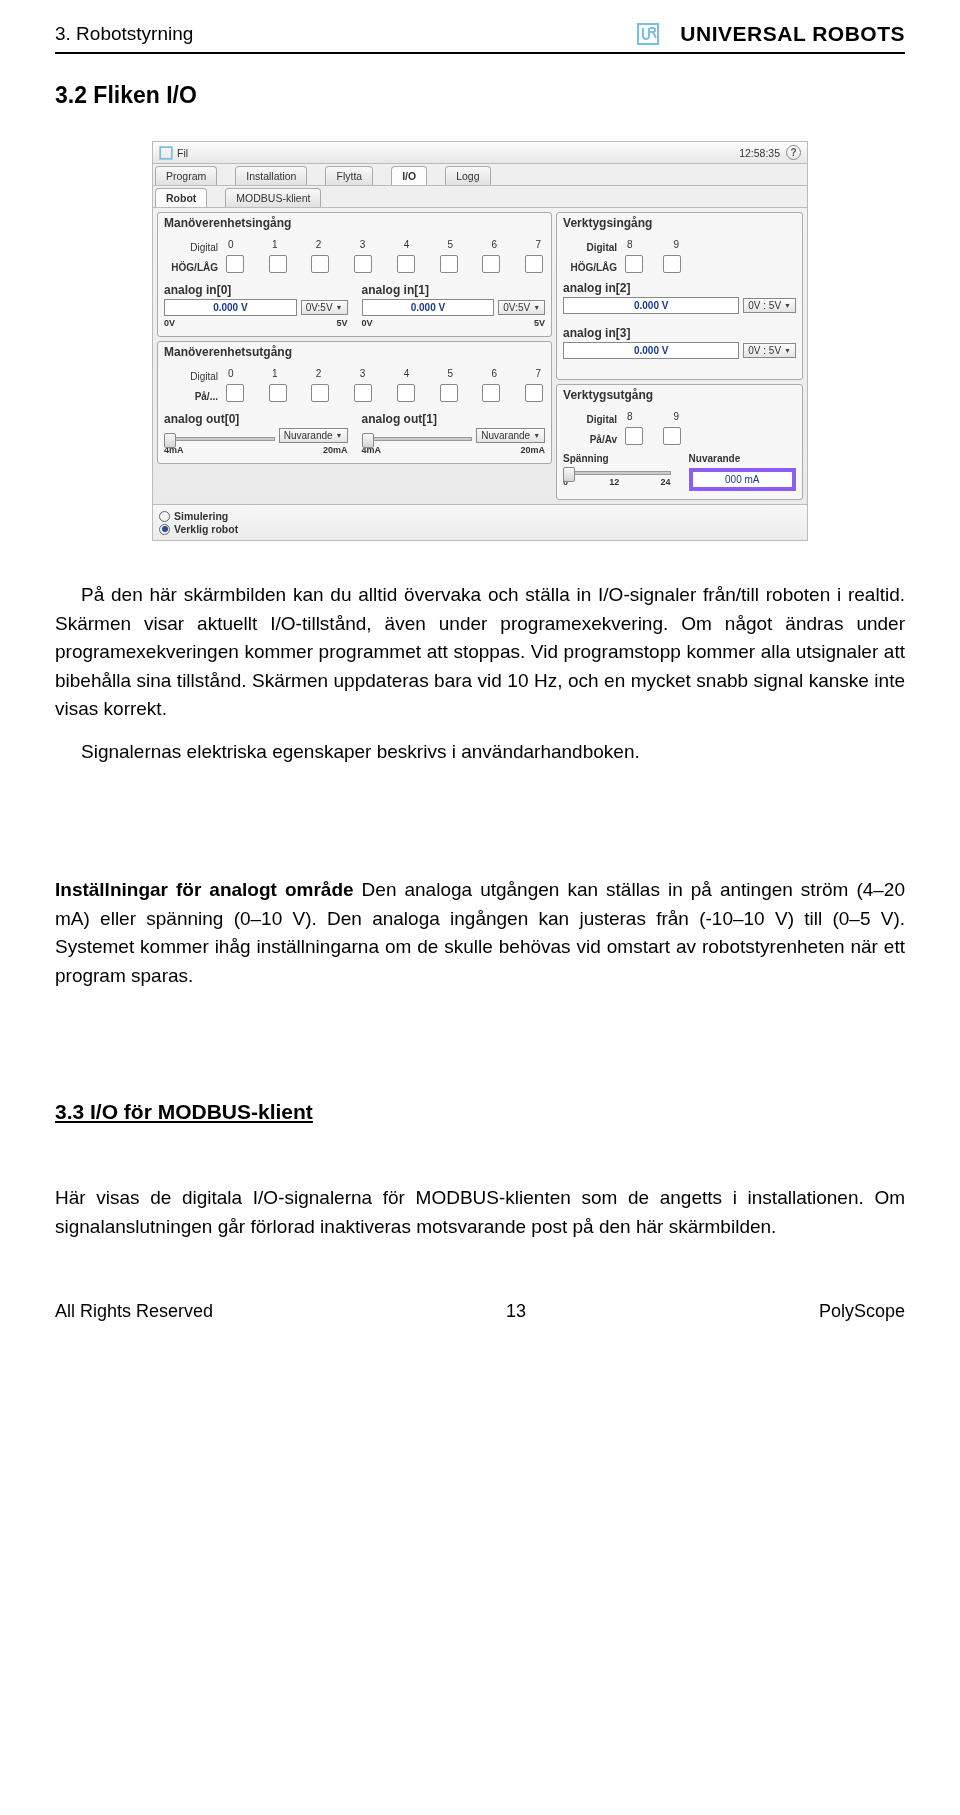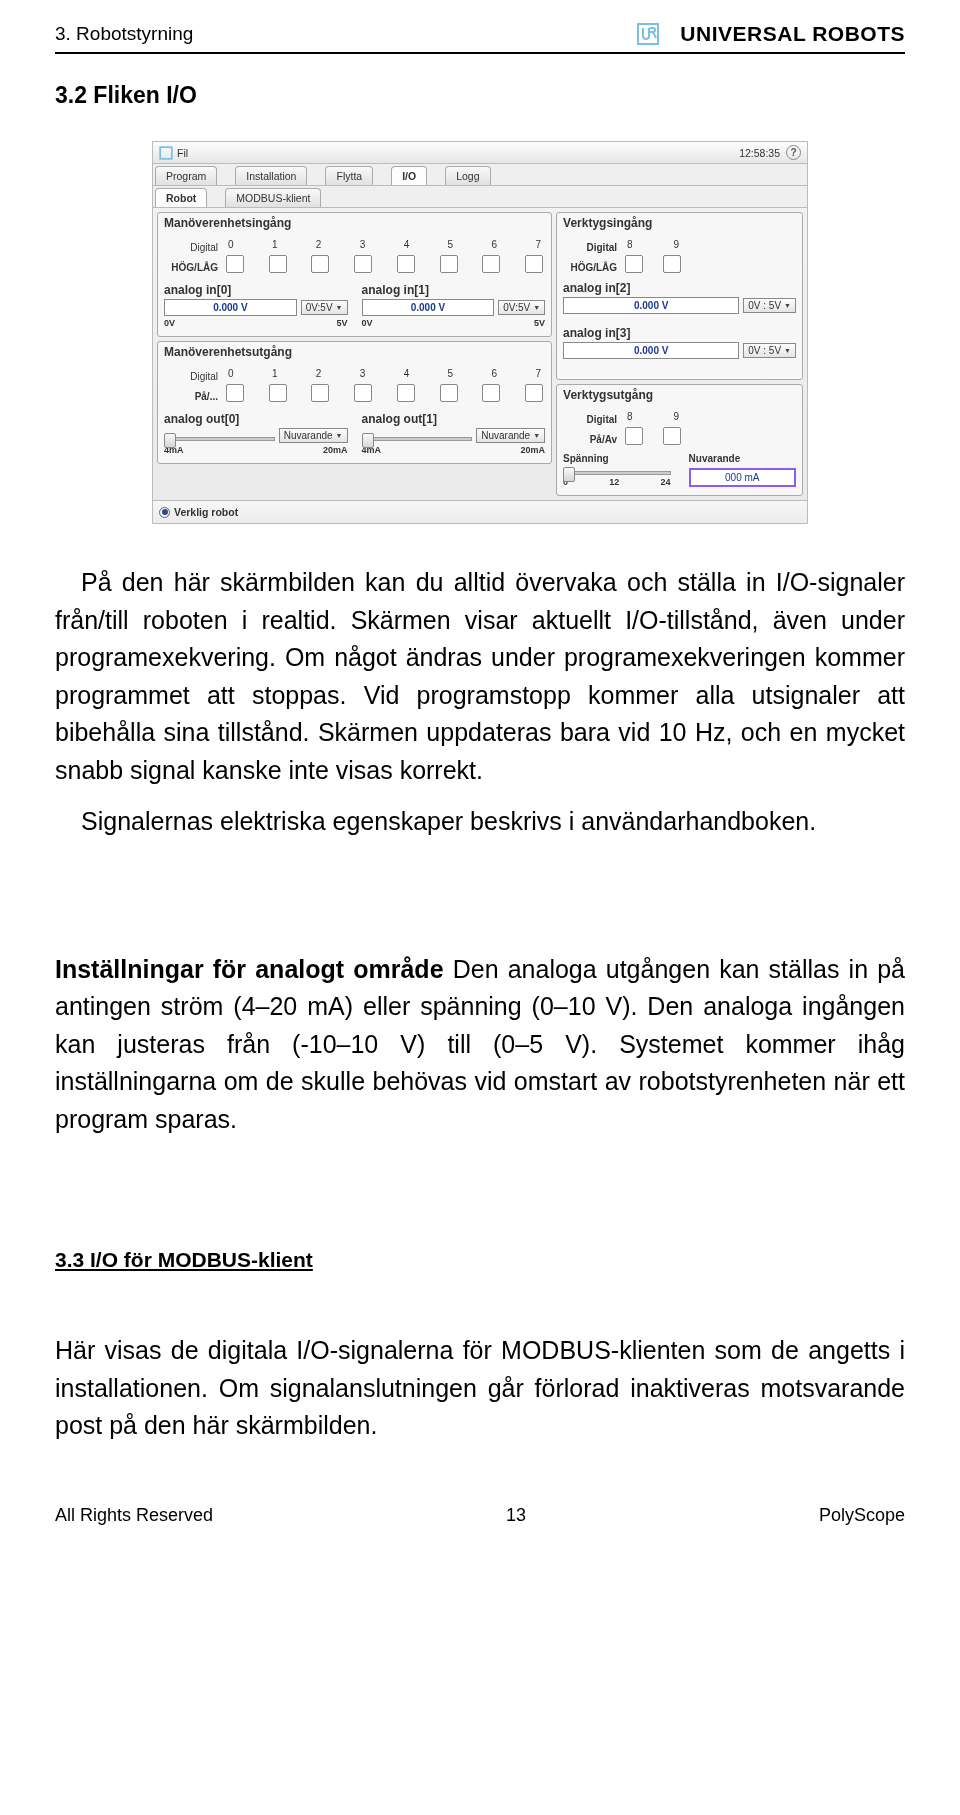--- a/index.html
+++ b/index.html
@@ -117,37 +117,37 @@
     height:4px; background:#ccc; border:1px solid #999; position:relative; margin-top:7px;
   }
   .ss-slider::before {
     content:""; position:absolute; left:-1px; top:-5px; width:10px; height:13px;
     background:linear-gradient(#fafafa,#d5d5d5); border:1px solid #888; border-radius:2px;
   }
   .ss-tool-right .ss-analog-col { margin-bottom:12px; }
   .ss-out-cols { display:flex; gap:18px; margin-top:8px; font-size:10px;}
   .ss-out-col { flex:1; }
   .ss-current-box {
-    border:2px solid #8b5cf6; background:#fff; padding:2px 4px; text-align:center;
+    border:4px solid #8b5cf6; background:#fff; padding:2px 4px; text-align:center;
     color:#1a3a8e; font-size:10px; margin-top:4px;
   }
   .ss-footer {
     border-top:1px solid #bbb; padding:4px 6px; background:linear-gradient(#f7f7f7,#ececec);
     font-size:10.5px;
   }
   .ss-radio-row { display:flex; align-items:center; gap:4px; margin:1px 0;}
   .ss-radio {
     width:11px; height:11px; border:1px solid #666; border-radius:50%;
     display:inline-flex; align-items:center; justify-content:center;
   }
   .ss-radio.sel::after { content:""; width:6px; height:6px; background:#2a4a9a; border-radius:50%; }
 
   
   .para {
-    font-size: 25px;
+    font-size: 19px;
     line-height: 1.5;
     margin-bottom: 14px;
     text-align: justify;
     font-weight: 300;
   }
   .para.indented { text-indent: 26px; }
   .para .run-in { font-weight: 700; }
   .para-block-1 { margin-top: 12px; }
   .para-block-2 { margin-top: 110px; }
 
@@ -388,20 +388,24 @@
             <div class="ss-bold">Nuvarande</div>
             <div class="ss-current-box">000 mA</div>
           </div>
         </div>
       </div>
     </div>
   </div>
 
   <div class="ss-footer">
     <div class="ss-radio-row">
+      <span class="ss-radio"></span>
+      <span class="ss-bold">Simulering</span>
+    </div>
+    <div class="ss-radio-row">
       <span class="ss-radio sel"></span>
       <span class="ss-bold">Verklig robot</span>
     </div>
   </div>
 </div>
 
 <div class="para-block-1">
   <p class="para indented">På den här skärmbilden kan du alltid övervaka och ställa in I/O-signaler från/till roboten i realtid. Skärmen visar aktuellt I/O-tillstånd, även under programexekvering. Om något ändras under programexekveringen kommer programmet att stoppas. Vid programstopp kommer alla utsignaler att bibehålla sina tillstånd. Skärmen uppdateras bara vid 10 Hz, och en mycket snabb signal kanske inte visas korrekt.</p>
   <p class="para indented">Signalernas elektriska egenskaper beskrivs i användarhandboken.</p>
 </div>

